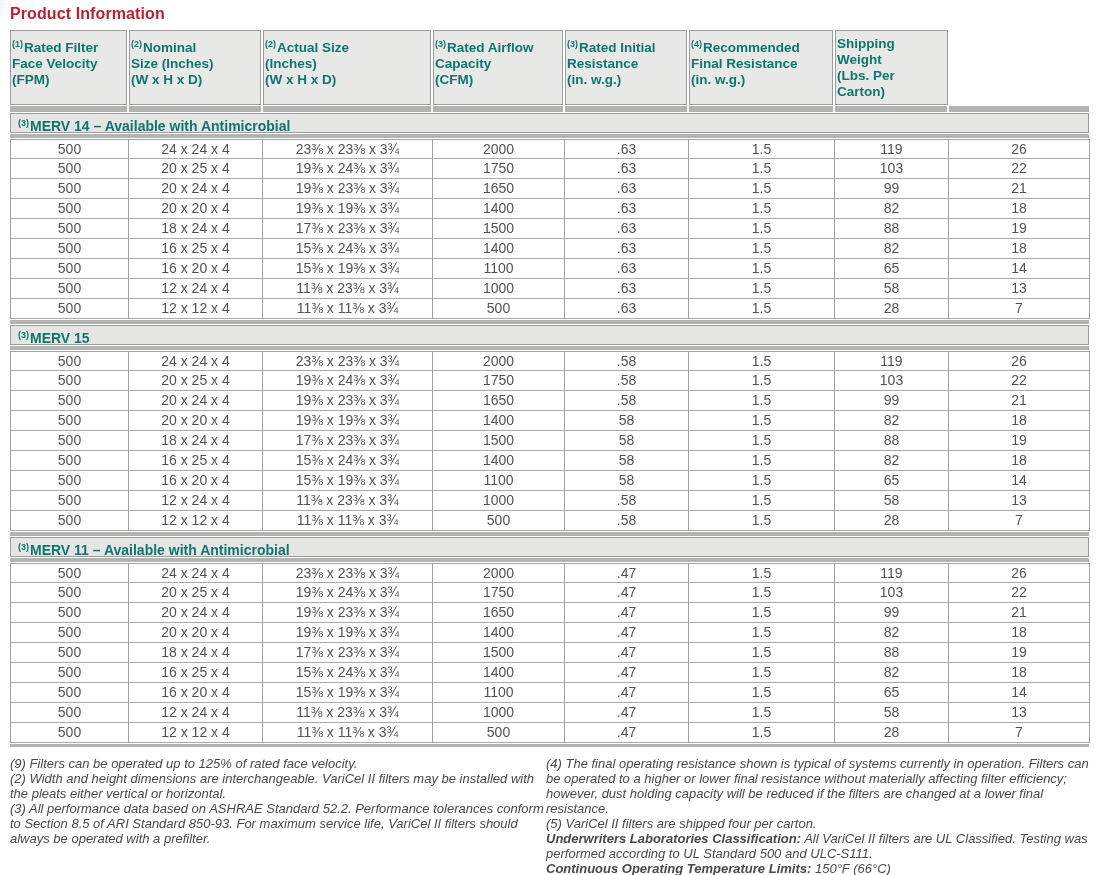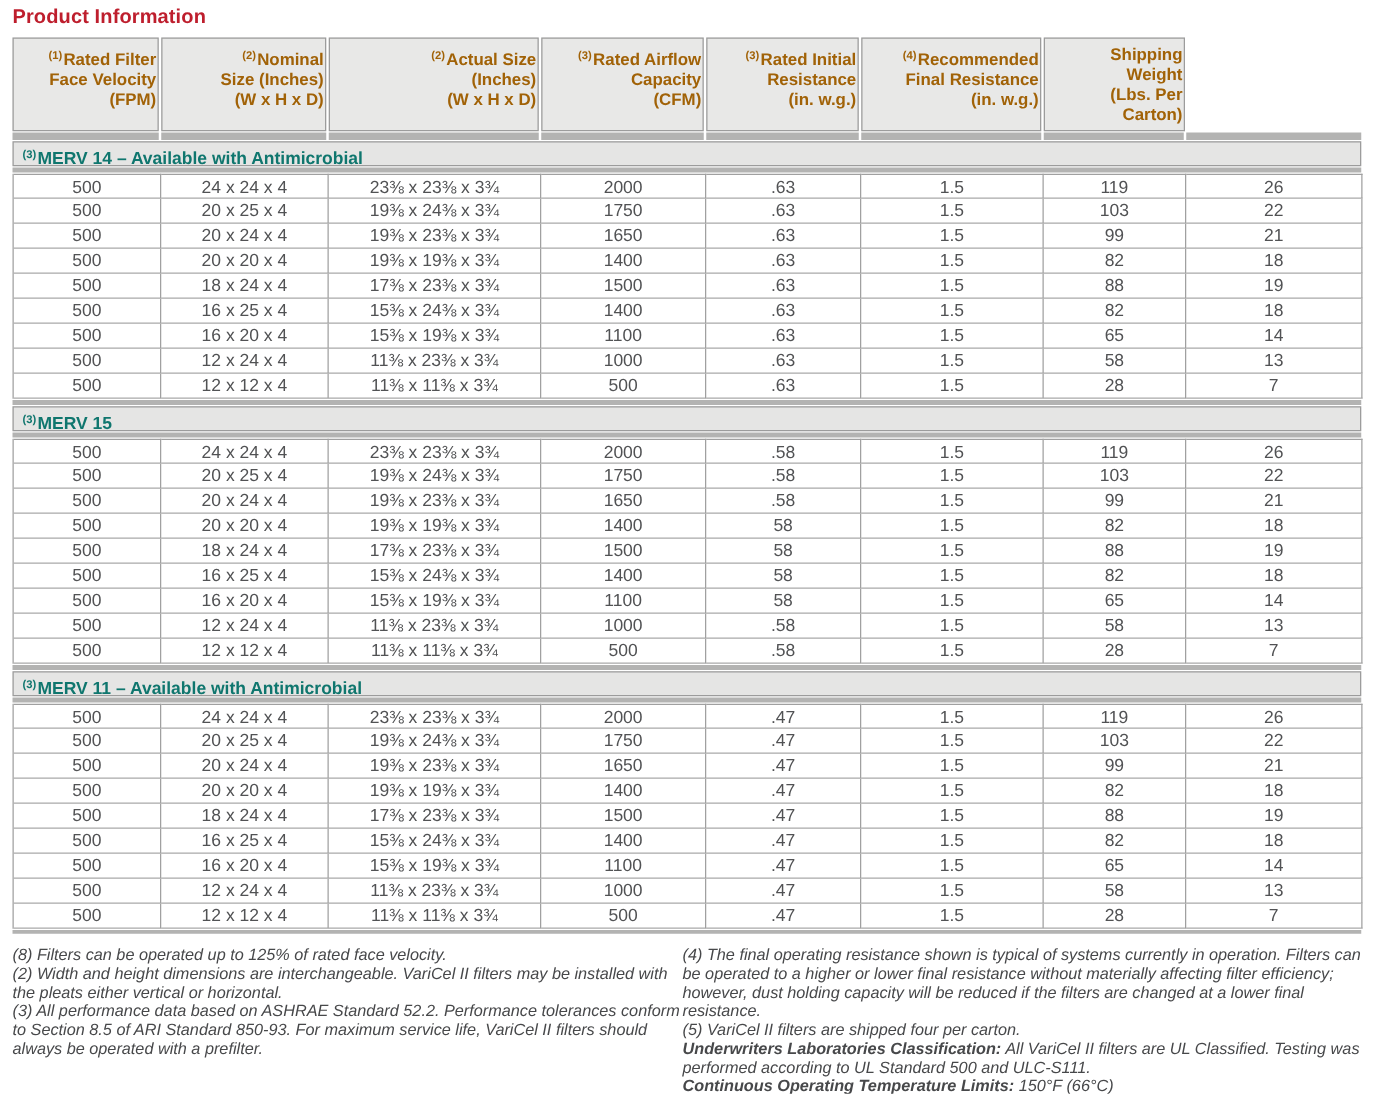--- a/index.html
+++ b/index.html
@@ -11,22 +11,22 @@
   .doc-title{
     font-size:16px;font-weight:bold;color:var(--accent,#be1e2d);
     margin:0;letter-spacing:0.1px;
   }
   #product-title{margin:5px 0 7px 10px;}
   
   .tbl{margin-left:10px;width:1079px;}
   .grid{display:grid;grid-template-columns:118px 134px 170px 132px 124px 146px 114px 141px;}
   .hcell{
     background:#e8e8e7;border:1px solid #9c9c9c;margin:0 1px;
-    text-align:right;font-weight:bold;font-size:13.5px;line-height:16px;
-    color:#a16207;padding:5px 1px 4px;box-sizing:border-box;
+    text-align:left;font-weight:bold;font-size:13.5px;line-height:16px;
+    color:#0f766e;padding:5px 1px 4px;box-sizing:border-box;
   }
   .hcell:first-child{margin-left:0;}
   .hcell:last-child{margin-right:0;}
   .hl{white-space:pre-line;}
   .sup{font-size:9px;vertical-align:5px;font-weight:bold;margin-right:1px;}
   .hbar{height:6px;background:#b3b3b2;margin:1px 1px 0;}
   .hbar:first-child{margin-left:0;}
   .hbar:last-child{margin-right:0;}
   .secbar{height:4px;background:#b3b3b2;margin:1px 0 0;}
   .seclabel{
@@ -320,21 +320,21 @@
         <div class="cell">.47</div>
         <div class="cell">1.5</div>
         <div class="cell">28</div>
         <div class="cell">7</div>
       </div>
       <div class="botbar"></div>
     </div>
 
   <div class="footnotes">
     <div class="fn-left" id="fn-left">
-        <p class="note">(8) Filters can be operated up to 125% of rated face velocity.</p>
+        <p class="note">(9) Filters can be operated up to 125% of rated face velocity.</p>
         <p class="note">(2) Width and height dimensions are interchangeable. VariCel II filters may be installed with the pleats either vertical or horizontal.</p>
         <p class="note">(3) All performance data based on ASHRAE Standard 52.2. Performance tolerances conform to Section 8.5 of ARI Standard 850-93. For maximum service life, VariCel II filters should always be operated with a prefilter.</p>
       </div>
     <div class="fn-right" id="fn-right">
         <p class="note"><span>(4) The final operating resistance shown is typical of systems currently in operation. Filters can be operated to a higher or lower final resistance without materially affecting filter efficiency; however, dust holding capacity will be reduced if the filters are changed at a lower final resistance.</span></p>
         <p class="note"><span>(5) VariCel II filters are shipped four per carton.</span></p>
         <p class="note"><b>Underwriters Laboratories Classification:</b><span> All VariCel II filters are UL Classified. Testing was performed according to UL Standard 500 and ULC-S111.</span></p>
         <p class="note"><b>Continuous Operating Temperature Limits:</b><span> 150°F (66°C)</span></p>
         <p class="note"><b>For product information on VariCel II MH filters, request bulletin AFP-1-239.</b></p>
       </div>

